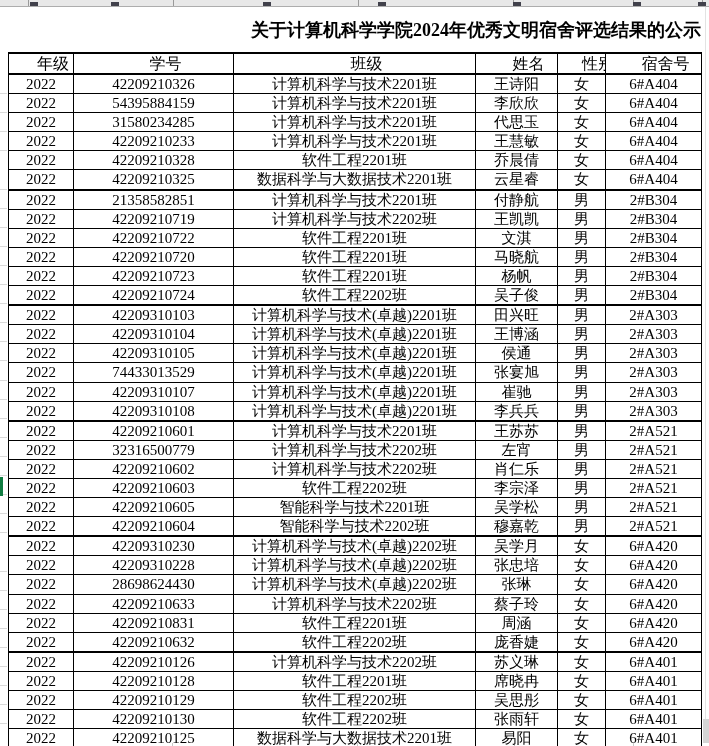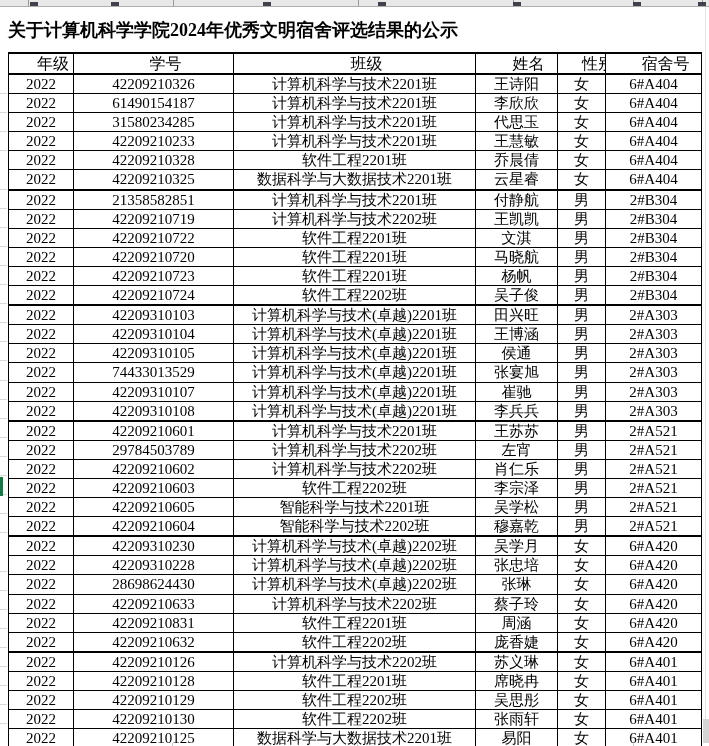--- a/index.html
+++ b/index.html
@@ -21,21 +21,21 @@
     background:repeating-linear-gradient(to bottom,
       transparent 0px,transparent 18.1px,#d9d9d9 18.1px,#d9d9d9 19.1px);
   }
   .right-gridline{position:absolute;left:705px;top:7px;width:1px;height:739px;background:#e3e3e3;}
   .bottom-ticks{position:absolute;left:0;top:743px;width:709px;height:3px;background:#ffffff;}
   .bottom-ticks .tick{position:absolute;top:0;width:1px;height:3px;background:#c9c9c9;}
   .corner-block{position:absolute;left:703px;top:719px;width:6px;height:27px;background:#d5d5d5;}
 
   .title{
     position:absolute;left:8px;top:16px;width:693px;height:28px;line-height:28px;
-    text-align:left;font-size:18px;font-weight:bold;color:#000;white-space:nowrap;
+    text-align:right;font-size:18px;font-weight:bold;color:#000;white-space:nowrap;
   }
 
   table.sheet{
     position:absolute;left:8px;top:52px;width:693px;
     border-collapse:collapse;table-layout:fixed;
   }
   table.sheet th,table.sheet td{
     border:1px solid #000;padding:0;margin:0;
     text-align:center;vertical-align:middle;color:#000;
     white-space:nowrap;overflow:hidden;
@@ -105,21 +105,21 @@
       <tr>
         <td>2022</td>
         <td>42209210326</td>
         <td>计算机科学与技术2201班</td>
         <td>王诗阳</td>
         <td>女</td>
         <td>6#A404</td>
       </tr>
       <tr>
         <td>2022</td>
-        <td>61490154187</td>
+        <td>54395884159</td>
         <td>计算机科学与技术2201班</td>
         <td>李欣欣</td>
         <td>女</td>
         <td>6#A404</td>
       </tr>
       <tr>
         <td>2022</td>
         <td>31580234285</td>
         <td>计算机科学与技术2201班</td>
         <td>代思玉</td>
@@ -249,21 +249,21 @@
       <tr>
         <td>2022</td>
         <td>42209210601</td>
         <td>计算机科学与技术2201班</td>
         <td>王苏苏</td>
         <td>男</td>
         <td>2#A521</td>
       </tr>
       <tr>
         <td>2022</td>
-        <td>29784503789</td>
+        <td>32316500779</td>
         <td>计算机科学与技术2202班</td>
         <td>左宵</td>
         <td>男</td>
         <td>2#A521</td>
       </tr>
       <tr>
         <td>2022</td>
         <td>42209210602</td>
         <td>计算机科学与技术2202班</td>
         <td>肖仁乐</td>

